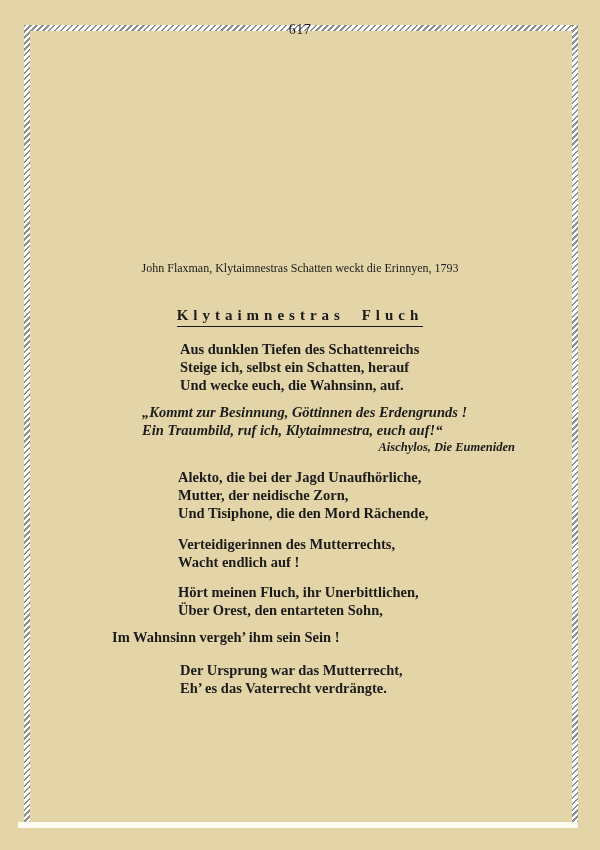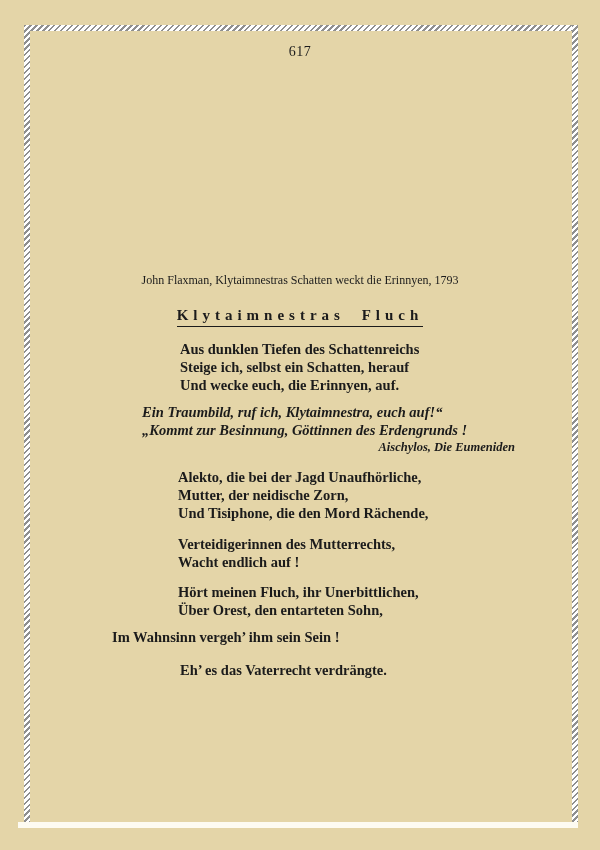--- a/index.html
+++ b/index.html
@@ -32,33 +32,33 @@
   .b-right {
     left: 572px; top: 25px; width: 6px; height: 798px;
     background: repeating-linear-gradient(135deg, #8f8f8f 0 1.6px, #ffffff 1.6px 4.2px);
   }
   .b-bottom {
     left: 18px; top: 822px; width: 560px; height: 6px;
     background: #fdfbf2;
   }
   .page-number {
     position: absolute;
-    top: 44px; left: 0; right: 0;
+    top: 22px; left: 0; right: 0;
     text-align: center;
     font-size: 14px;
     letter-spacing: 0.5px;
   }
   .illustration-area {
     position: absolute;
     top: 60px; left: 100px;
     width: 400px; height: 190px;
   }
   .caption {
     position: absolute;
-    top: 273px; left: 0; right: 0;
+    top: 261px; left: 0; right: 0;
     text-align: center;
     font-size: 12px;
   }
   .title-row {
     position: absolute;
     top: 306px; left: 0; right: 0;
     text-align: center;
   }
   .title-row .title-text {
     display: inline-block;
@@ -110,26 +110,26 @@
 
   <div class="title-row">
     <span class="title-text">Klytaimnestras Fluch</span>
   </div>
 
   <div class="poem">
 
     <div class="stanza-1">
       <div>Aus dunklen Tiefen des Schattenreichs</div>
       <div>Steige ich, selbst ein Schatten, herauf</div>
-      <div>Und wecke euch, die Erinnyen, auf.</div>
+      <div>Und wecke euch, die Wahnsinn, auf.</div>
     </div>
 
     <div class="quote">
+      <div>„Kommt zur Besinnung, Göttinnen des Erdengrunds !</div>
       <div>Ein Traumbild, ruf ich, Klytaimnestra, euch auf!“</div>
-      <div>„Kommt zur Besinnung, Göttinnen des Erdengrunds !</div>
     </div>
 
     <div class="attribution">Aischylos, Die Eumeniden</div>
 
     <div class="stanza-2">
       <div>Alekto, die bei der Jagd Unaufhörliche,</div>
       <div>Mutter, der neidische Zorn,</div>
       <div>Und Tisiphone, die den Mord Rächende,</div>
     </div>
 
@@ -141,17 +141,18 @@
     <div class="stanza-4">
       <div>Hört meinen Fluch, ihr Unerbittlichen,</div>
       <div>Über Orest, den entarteten Sohn,</div>
     </div>
 
     <div class="stanza-5">
       <div>Im Wahnsinn vergeh’ ihm sein Sein !</div>
     </div>
 
     <div class="stanza-6">
+      <div>Der Ursprung war das Mutterrecht,</div>
       <div>Eh’ es das Vaterrecht verdrängte.</div>
     </div>
 
   </div>
 </div>
 
 </body></html>

